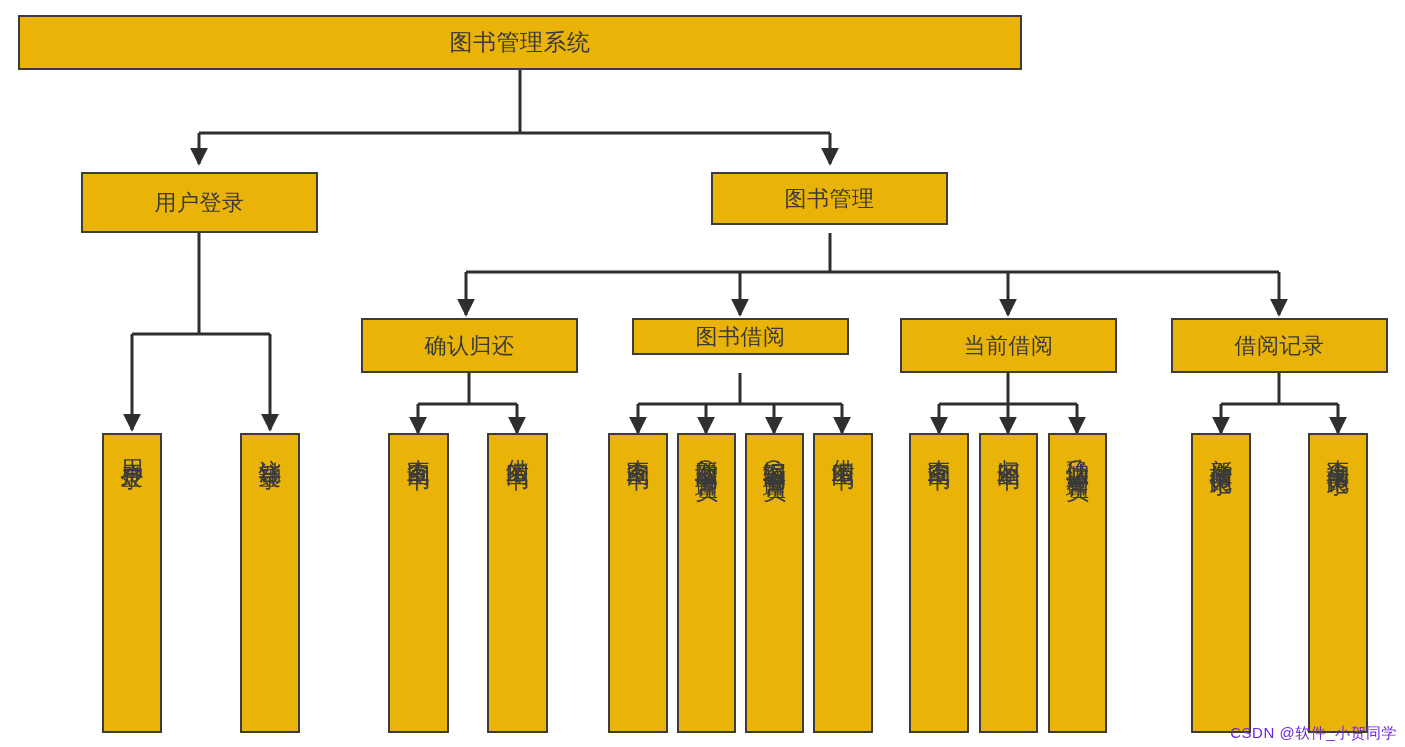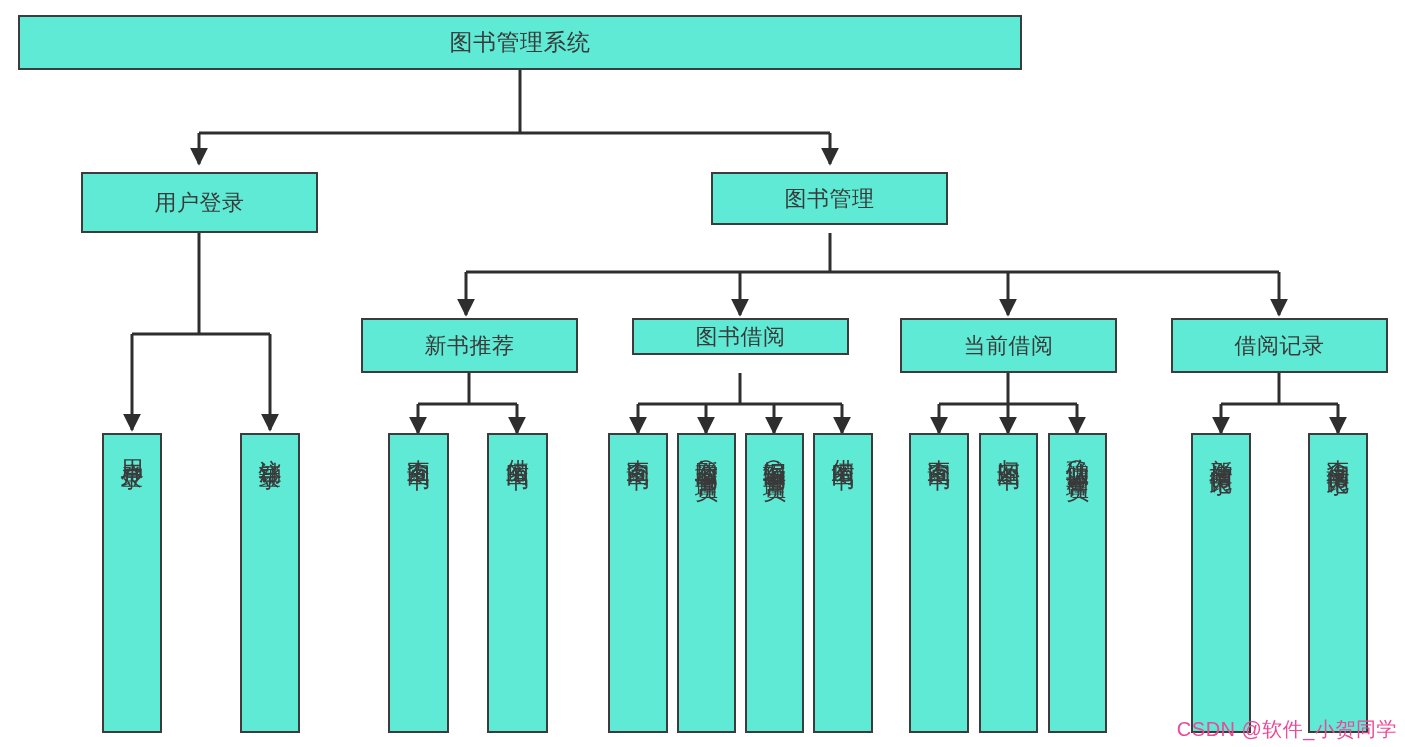--- a/index.html
+++ b/index.html
@@ -22,21 +22,21 @@
     position: absolute;
     left: 0;
     top: 0;
     width: 1405px;
     height: 747px;
     pointer-events: none;
   }
   .node {
     position: absolute;
     box-sizing: border-box;
-    background: #5eead4;
+    background: #eab308;
     border: 2px solid #3c3c3c;
     display: flex;
     align-items: center;
     justify-content: center;
   }
   .node .label {
     text-align: center;
     color: #3a3a3a;
     letter-spacing: 0.5px;
     line-height: 1.18;
@@ -57,22 +57,22 @@
     letter-spacing: 3px;
     line-height: 1.0;
   }
   .node.root .label {
     font-size: 23px;
   }
   #watermark {
     position: absolute;
     right: 8px;
     bottom: 4px;
-    font-size: 20px;
-    color: #ec4899;
+    font-size: 15px;
+    color: #6d28d9;
     white-space: nowrap;
     letter-spacing: 0.5px;
   }
 </style>
 </head>
 <body>
 
 <div id="canvas">
 
   <svg class="edges" viewBox="0 0 1405 747">
@@ -130,21 +130,21 @@
   </div>
 
   <div class="node horiz" style="left:81px; top:172px; width:237px; height:61px;">
     <span class="label">用户登录</span>
   </div>
   <div class="node horiz" style="left:711px; top:172px; width:237px; height:53px;">
     <span class="label">图书管理</span>
   </div>
 
   <div class="node horiz" style="left:361px; top:318px; width:217px; height:55px;">
-    <span class="label">新书推荐</span>
+    <span class="label">确认归还</span>
   </div>
   <div class="node horiz" style="left:632px; top:318px; width:217px; height:37px;">
     <span class="label">图书借阅</span>
   </div>
   <div class="node horiz" style="left:900px; top:318px; width:217px; height:55px;">
     <span class="label">当前借阅</span>
   </div>
   <div class="node horiz" style="left:1171px; top:318px; width:217px; height:55px;">
     <span class="label">借阅记录</span>
   </div>

